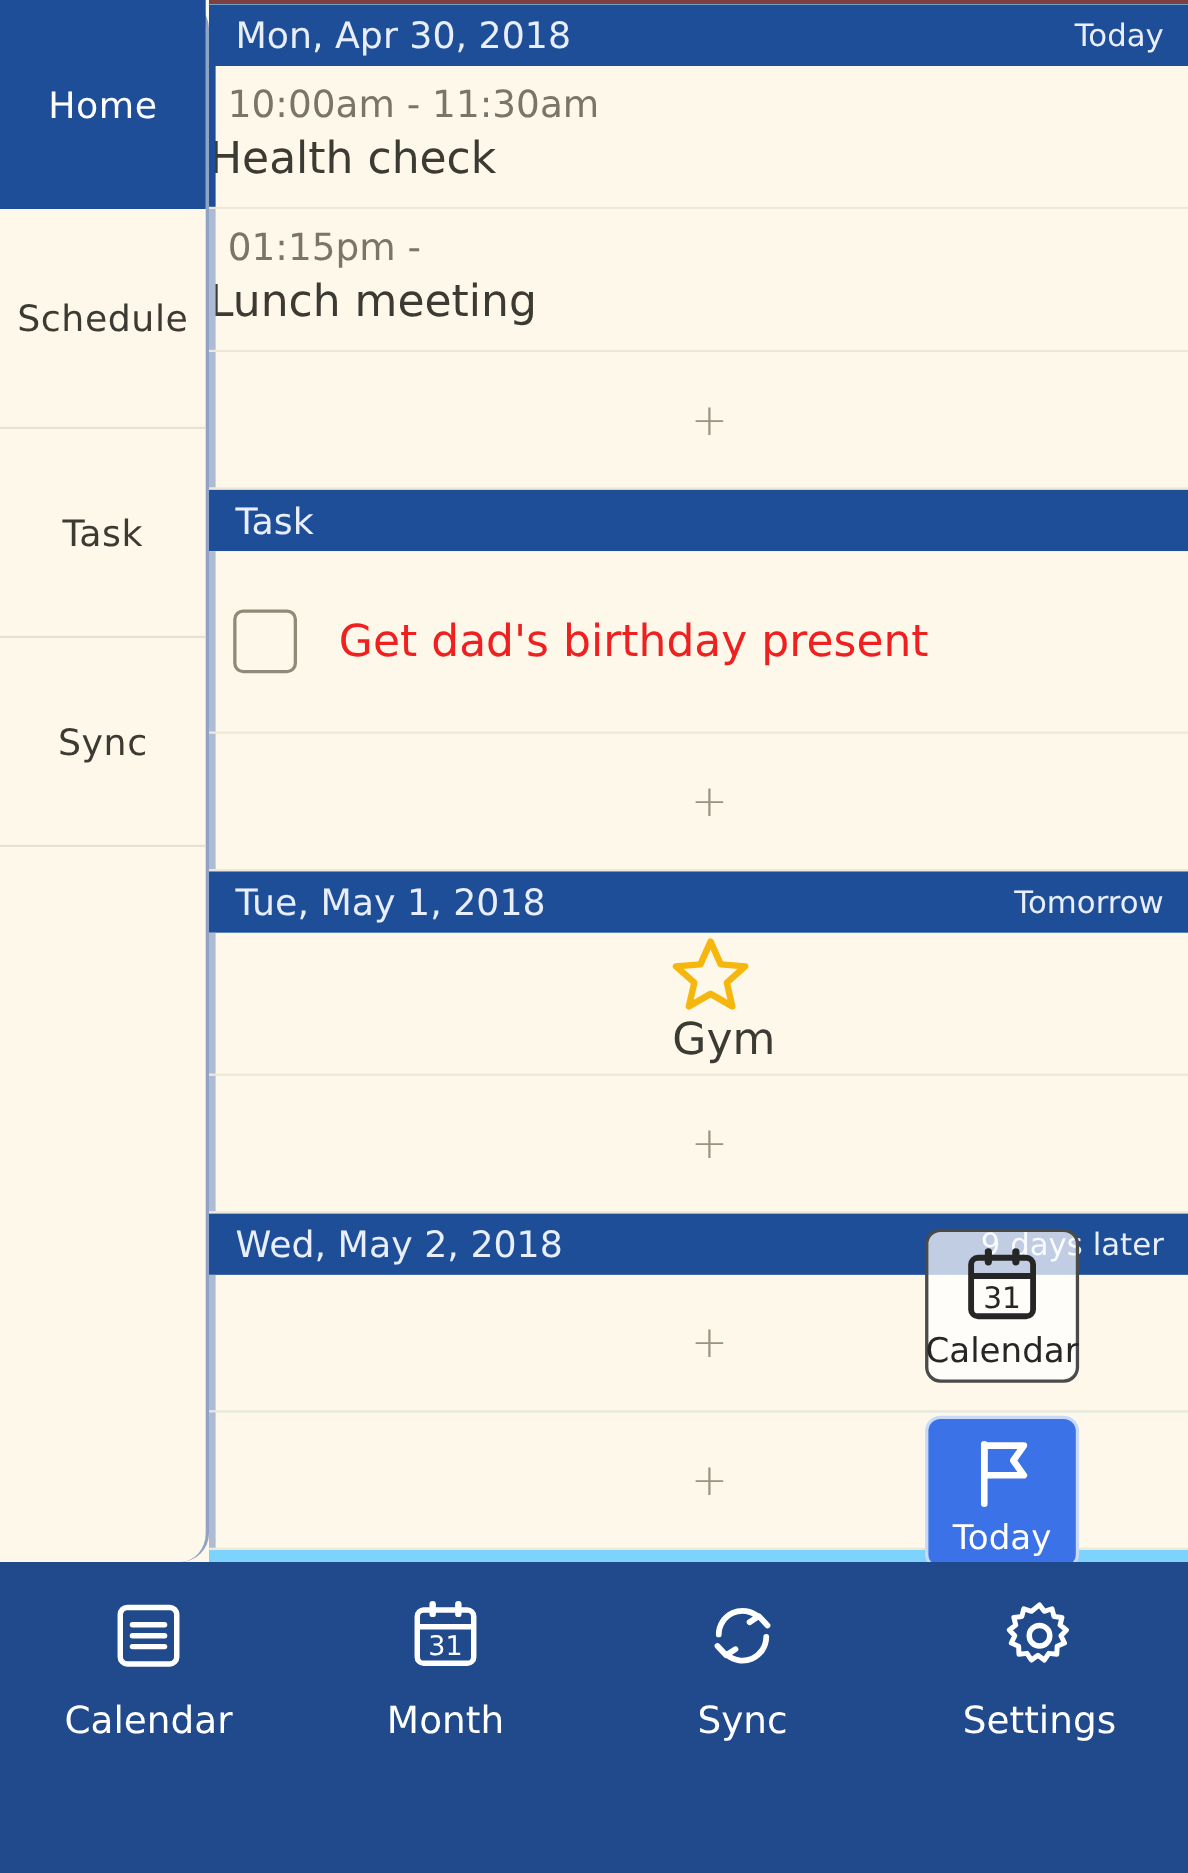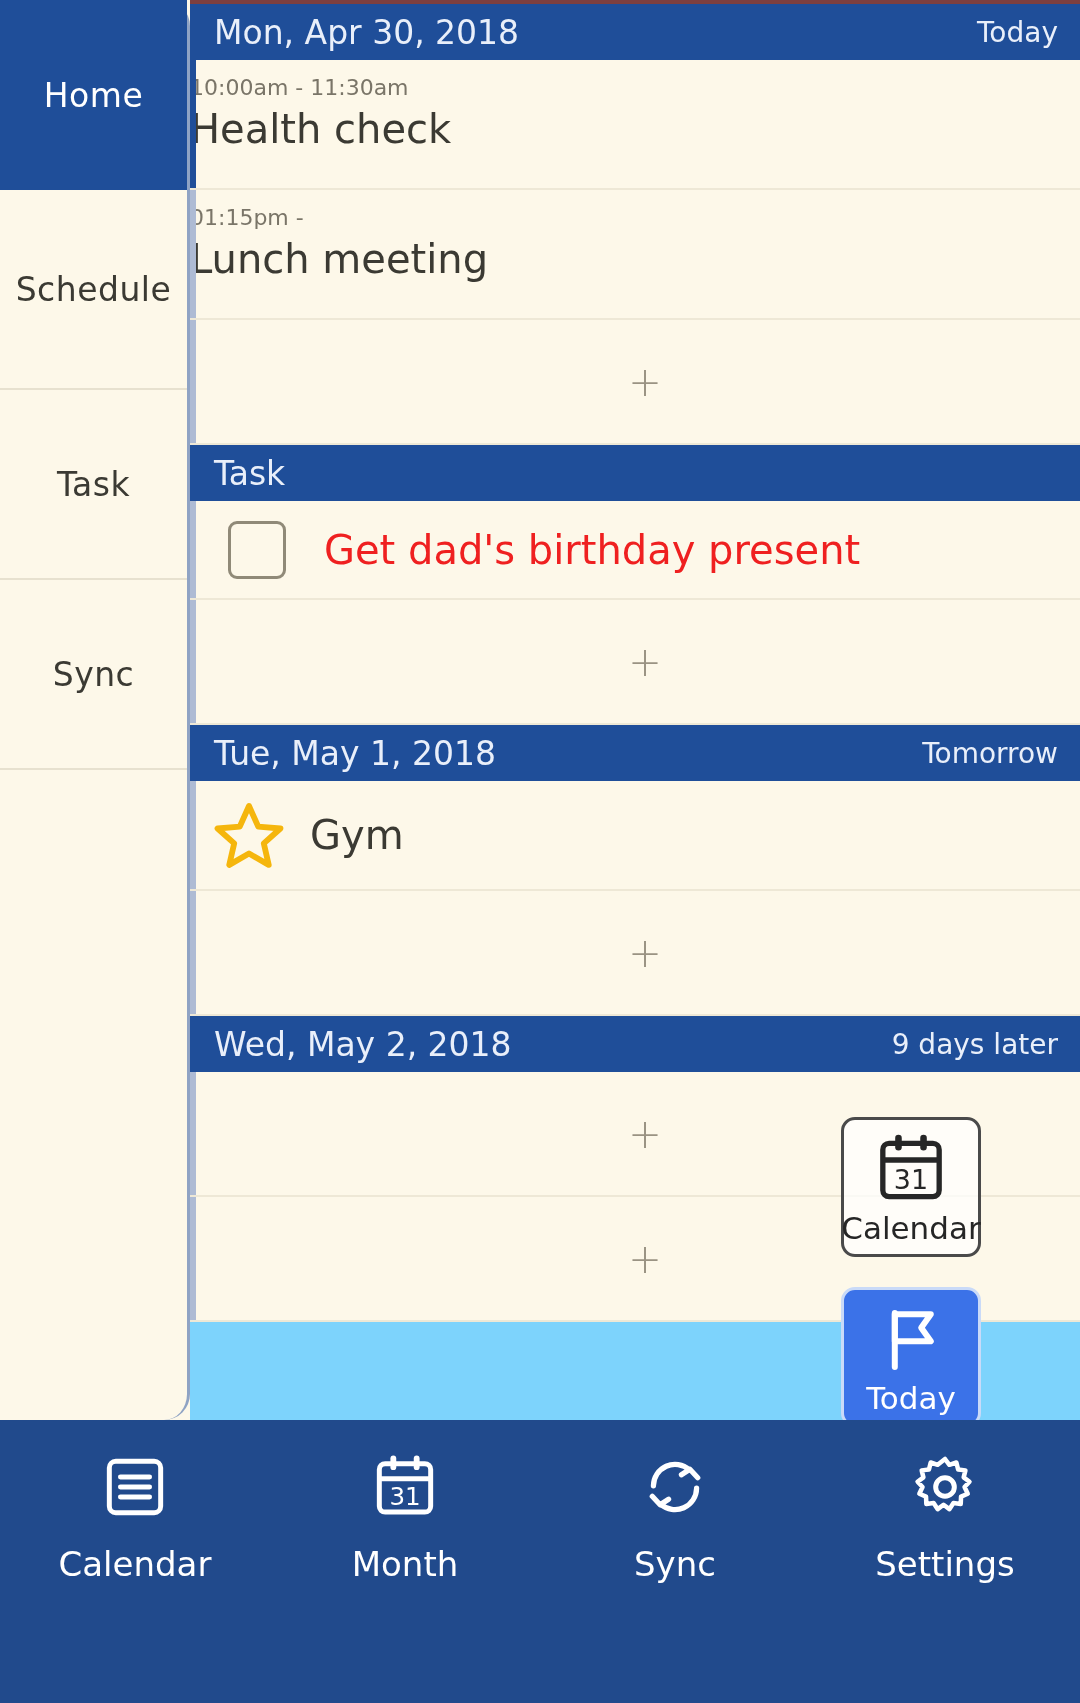--- a/index.html
+++ b/index.html
@@ -70,48 +70,49 @@
   .row.accent::before{
     content:""; position:absolute; left:0; top:0; bottom:0;
     width:6px; background:#1f4e99;
   }
   .row.noaccent::before{
     content:""; position:absolute; left:0; top:0; bottom:0;
     width:6px; background:#aebbd4;
   }
 
   .ev{ height:130px; padding:14px 0 0 0; }
-  .ev .time{ font-size:22px; color:#7a7568; line-height:1.25; }
+  .ev .time{ font-size:34px; color:#7a7568; line-height:1.25;padding-left:17px; }
   .ev .title{ font-size:40px; color:#3b3a33; line-height:1.25; margin-top:2px; }
 
   .addrow{
     height:125px;
     display:flex; align-items:center; justify-content:center;
     font-size:40px; color:#9a9383; font-weight:300;
   }
 
   .taskrow{
-    height:99px;
+    height:166px;
     display:flex; align-items:center;
-    padding-left:38px;
+    padding-left:22px;
   }
   .chk{
     width:58px; height:58px;
     border:3px solid #908a78; border-radius:9px;
     background:#fdf8e9;
     flex:0 0 auto;
   }
   .task-text{
     margin-left:38px; font-size:40px; color:#ef2020;
   }
 
   .starrow{
-    height:110px;
+    height:130px;
     display:flex; align-items:center;
     padding-left:22px;
+    flex-direction:column;
   }
   .star-ico{ width:74px; height:74px; flex:0 0 auto; }
   .star-text{ margin-left:24px; font-size:40px; color:#3b3a33; }
 
   
   .fab{
     position:absolute;
     width:140px; height:140px;
     border-radius:14px;
     display:flex; flex-direction:column; align-items:center; justify-content:flex-start;

